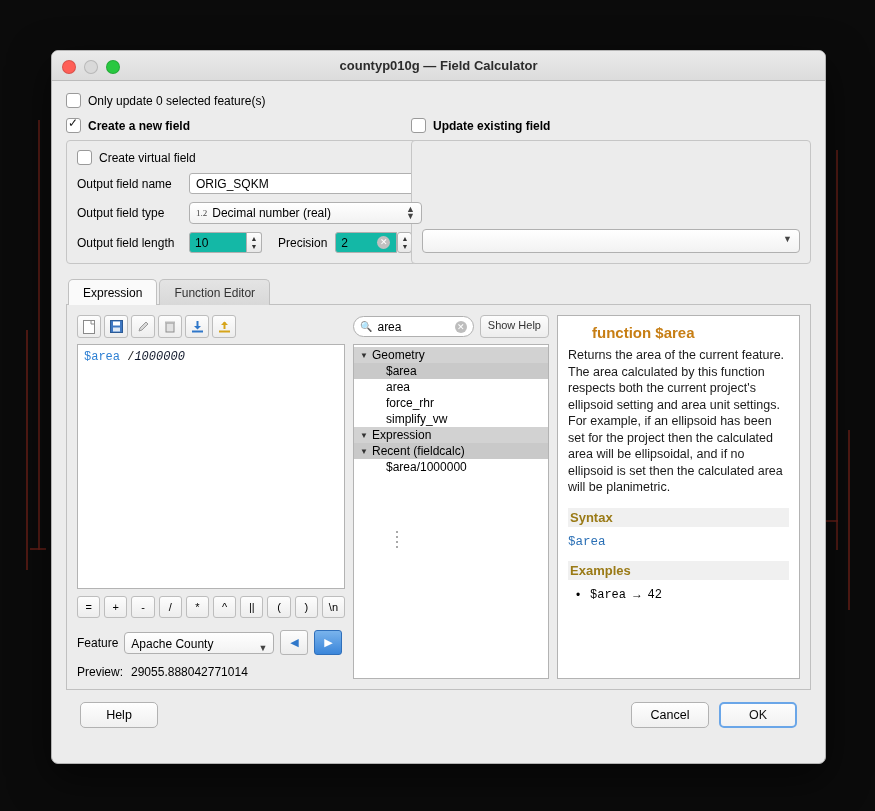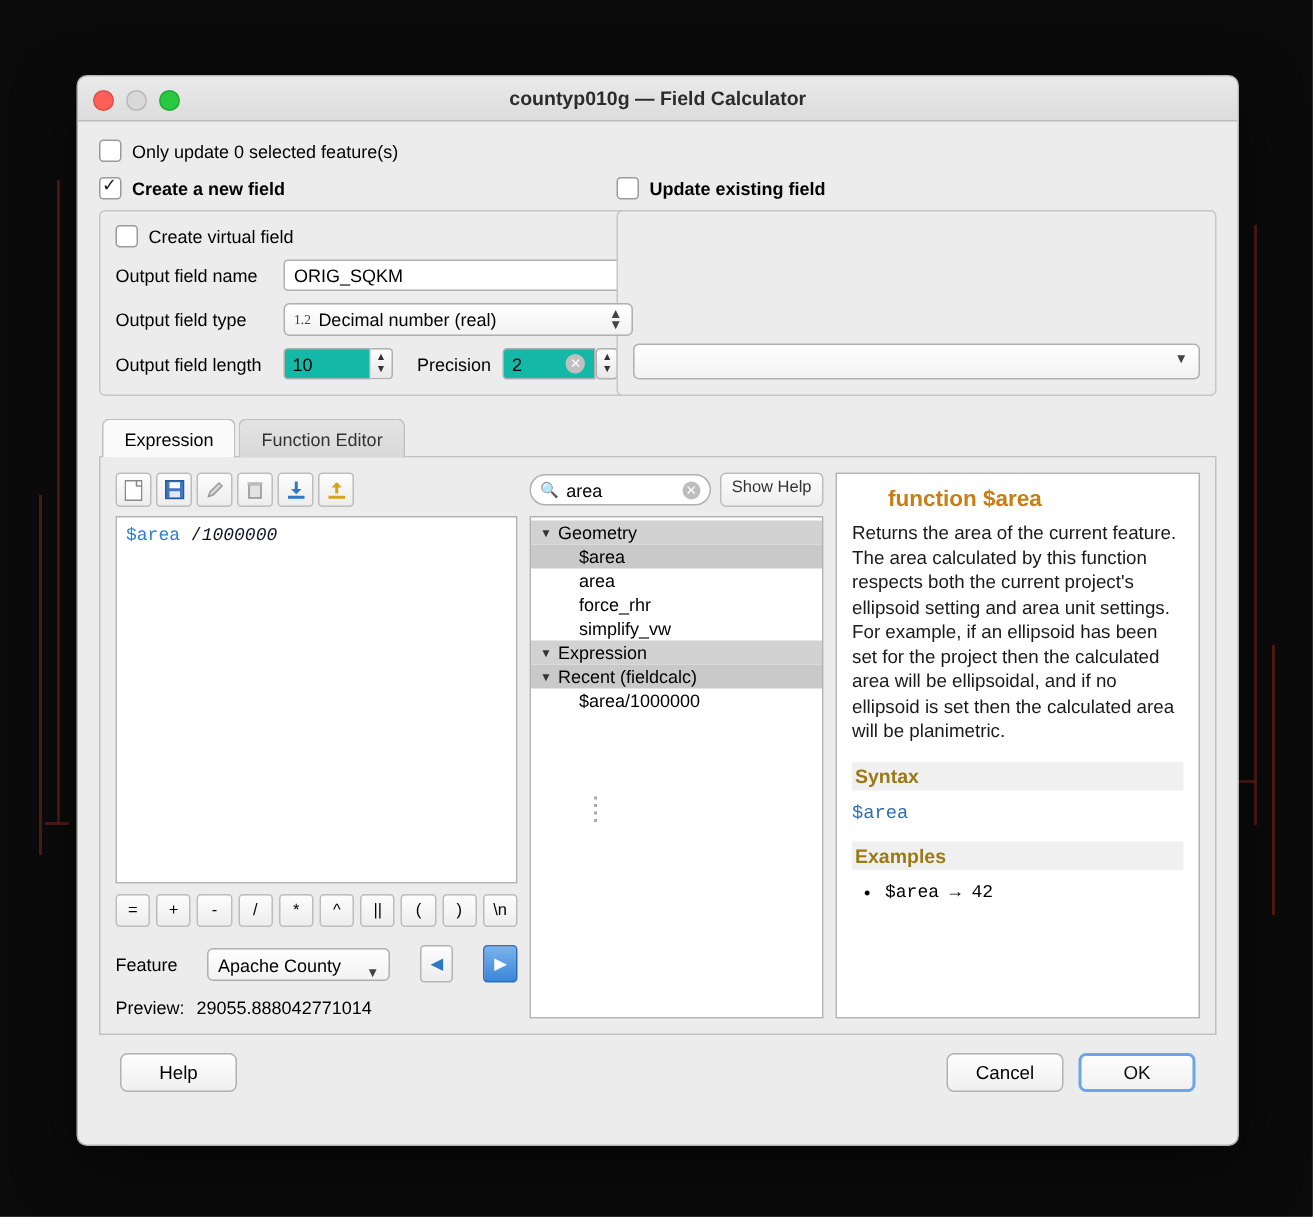--- a/index.html
+++ b/index.html
@@ -326,21 +326,21 @@
     background: linear-gradient(#fdfdfd, #ededed);
     font-size: 11px;
     display: flex;
     align-items: center;
     justify-content: center;
     font-family: "Liberation Sans", sans-serif;
   }
   .feature-row {
     display: flex;
     align-items: center;
-    gap: 20px;
+    gap: 6px;
     margin-top: 12px;
   }
   .feat-combo {
     width: 150px;
     height: 22px;
     border: 1px solid #b0b0b0;
     border-radius: 4px;
     background: linear-gradient(#fff, #f2f2f2);
     font-size: 12px;
     line-height: 22px;

